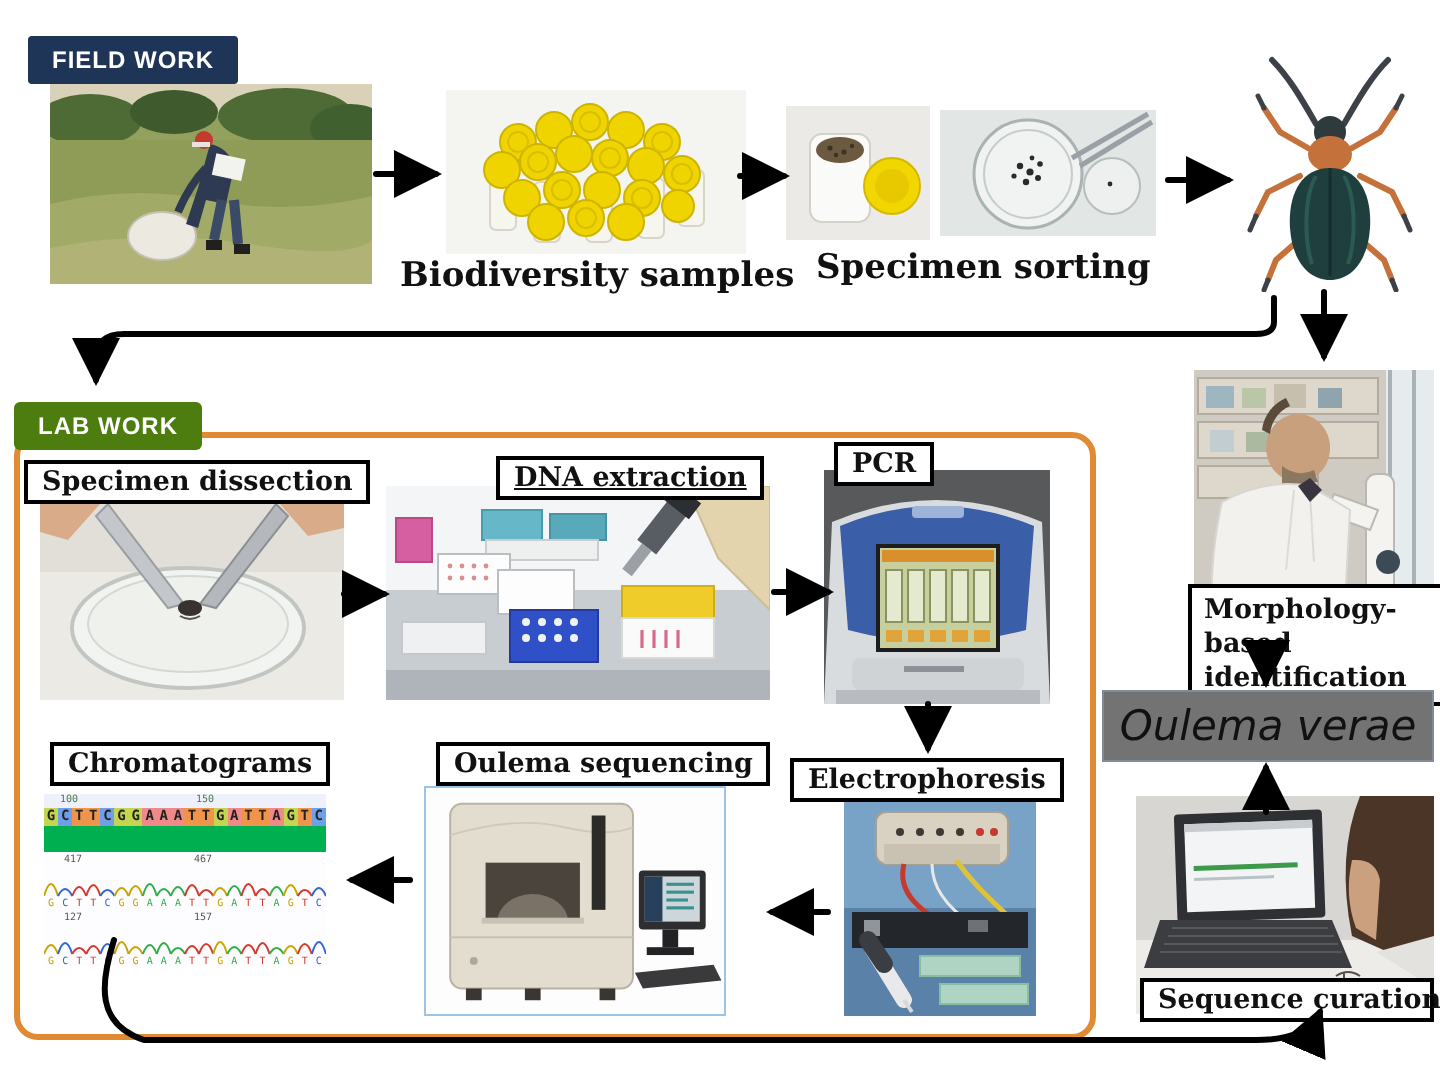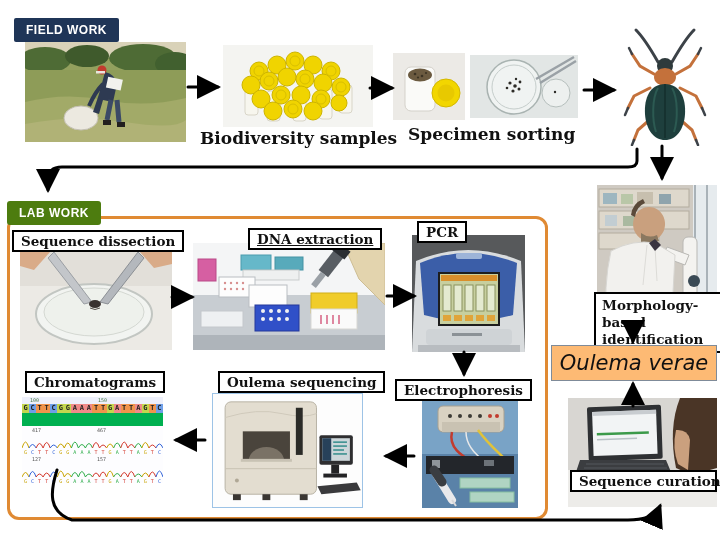--- a/index.html
+++ b/index.html
@@ -213,21 +213,21 @@
       <path d="M50,60 L46,100 M58,62 L60,96" stroke="#dcdbd7" fill="none"></path>
       <path d="M52,58 l6,-4 6,6 -6,6 z" fill="#3a3440"></path>
       <ellipse cx="74" cy="132" rx="12" ry="8" fill="#2a7fc9"></ellipse>
     </svg>
   </div>
   <div class="lblbox" style="left:558px;top:292px;width:128px;white-space:normal;line-height:1.25;padding:3px 6px;margin-left:36px;">
     <span>Morphology-based</span><br>
     <span>identification</span>
   </div>
 
-  <div id="species-box" style="background: #fdba74;">
+  <div id="species-box" style="background: #737373;">
     <span>Oulema verae</span>
   </div>
 
   <div class="photo" style="left:568px;top:398px;width:149px;height:109px;">
     <svg viewBox="0 0 149 109">
       <rect width="149" height="109" fill="#d8d6d2"></rect>
       <rect y="72" width="149" height="37" fill="#edece9"></rect>
       <g transform="rotate(-2 56 40)">
         <rect x="20" y="8" width="74" height="54" rx="2" fill="#2e3033"></rect>
         <rect x="25" y="13" width="64" height="44" fill="#f2f4f5"></rect>
@@ -236,26 +236,26 @@
         <rect x="29" y="40" width="40" height="1.5" fill="#b9c2c6"></rect>
       </g>
       <path d="M12,62 L98,62 L108,86 L4,86 Z" fill="#3b3d40"></path>
       <path d="M18,66 L96,66 M16,70 L99,70 M14,74 L101,74 M12,78 L103,78" stroke="#55585c" stroke-width="1" fill="none"></path>
       <path d="M112,0 Q100,30 108,70 L126,78 L149,78 L149,0 Z" fill="#4a3526"></path>
       <path d="M108,32 q-4,18 2,34 l10,6 2,-30 q-2,-10 -12,-10z" fill="#caa07e"></path>
       <path d="M149,70 L120,78 L149,96 Z" fill="#e4e2de"></path>
       <path d="M100,90 q6,-4 12,0 M104,88 l0,4" stroke="#55504a" fill="none"></path>
     </svg>
   </div>
-  <div class="lblbox" style="left:570px;top:470px;width:129px;text-align:center;">Sequence curation</div>
+  <div class="lblbox" style="left:570px;top:489px;width:129px;text-align:center;">Sequence curation</div>
 
   <div id="labwork-box" style="border-color: rgb(224, 138, 51);"></div>
   <div class="tag" id="labwork-tag" style="background: #4d7c0f;">LAB WORK</div>
 
-  <div class="lblbox" style="left:12px;top:230px;">Sequence dissection</div>
+  <div class="lblbox" style="left:12px;top:230px;">Specimen dissection</div>
   <div class="photo" style="left:20px;top:252px;width:152px;height:98px;">
     <svg viewBox="0 0 152 98">
       <rect width="152" height="98" fill="#eceae5"></rect>
       <rect width="152" height="34" fill="#e2dfd9"></rect>
       <path d="M0,0 L30,0 L14,18 L0,14 Z" fill="#d9ab88"></path>
       <path d="M152,0 L120,0 L134,16 L152,12 Z" fill="#d9ab88"></path>
       <ellipse cx="74" cy="62" rx="58" ry="30" fill="#f2f4f1" stroke="#c2c6c2" stroke-width="2"></ellipse>
       <ellipse cx="74" cy="60" rx="50" ry="24" fill="#eef1ec" stroke="#d4d8d2"></ellipse>
       <path d="M34,0 L72,50 L64,52 L28,6 Z" fill="#c3c6ca" stroke="#9a9ea3"></path>
       <path d="M118,0 L80,50 L88,52 L124,6 Z" fill="#b4b8bd" stroke="#8b8f94"></path>

